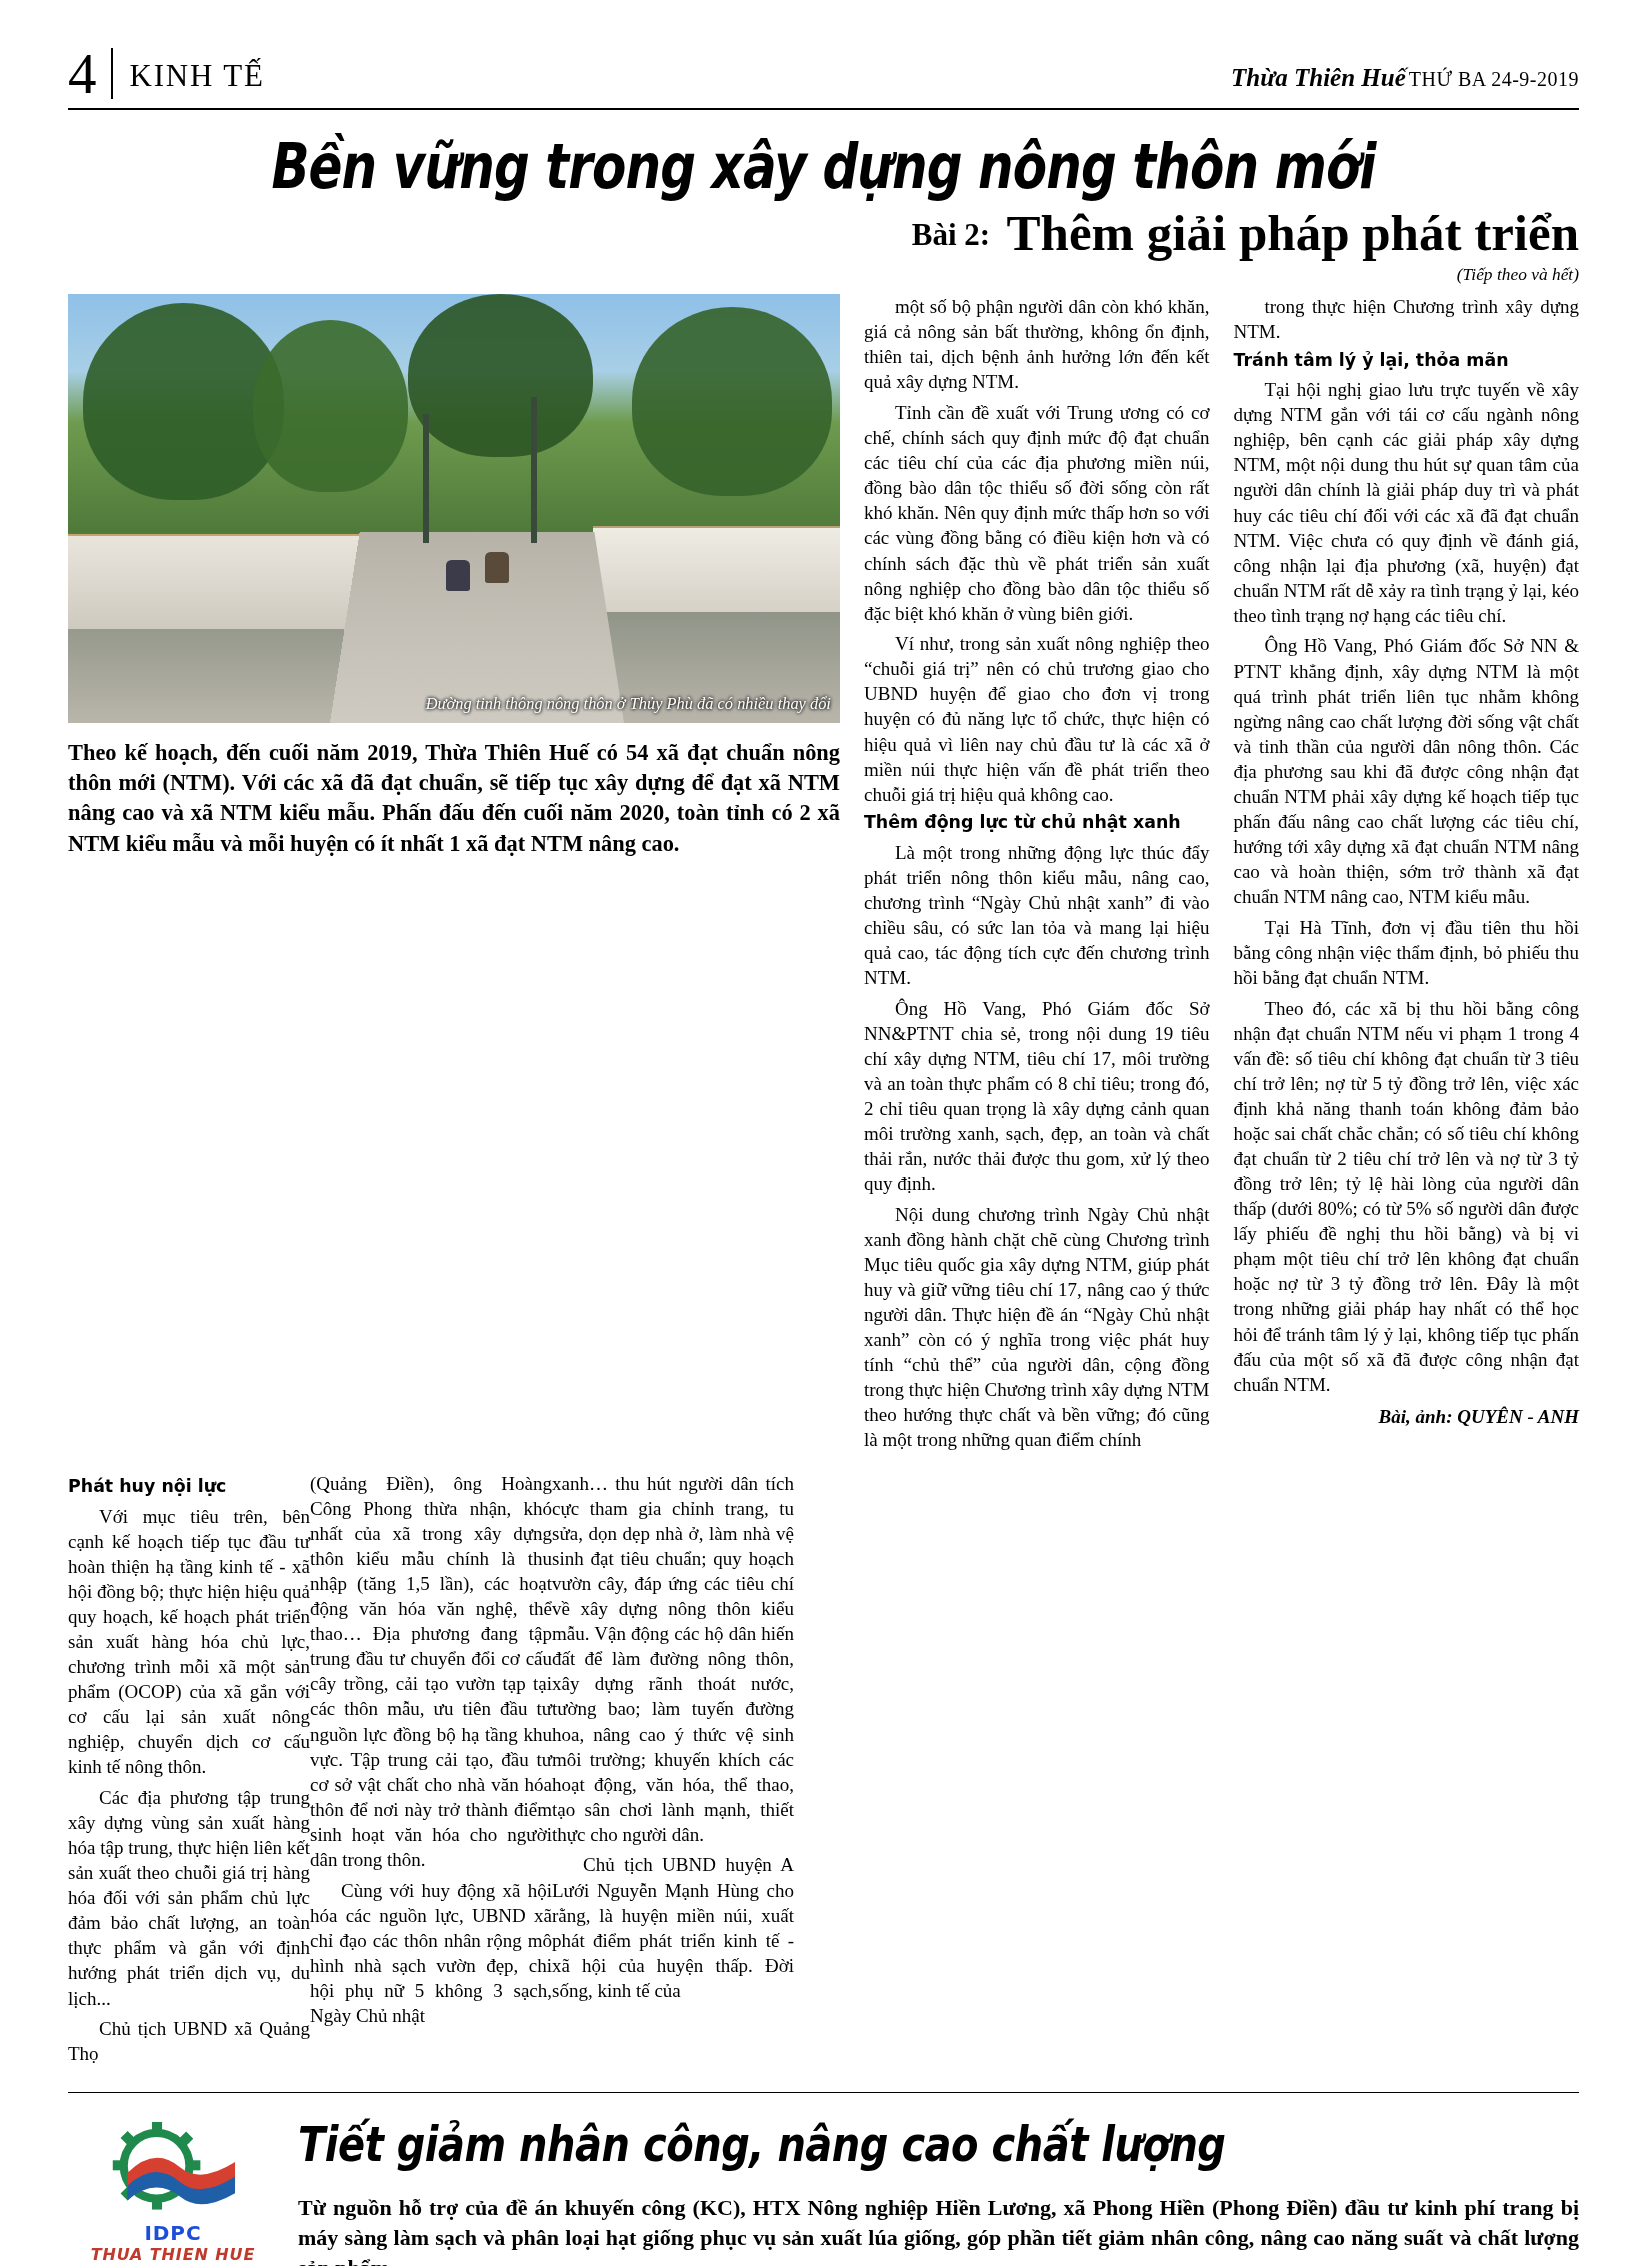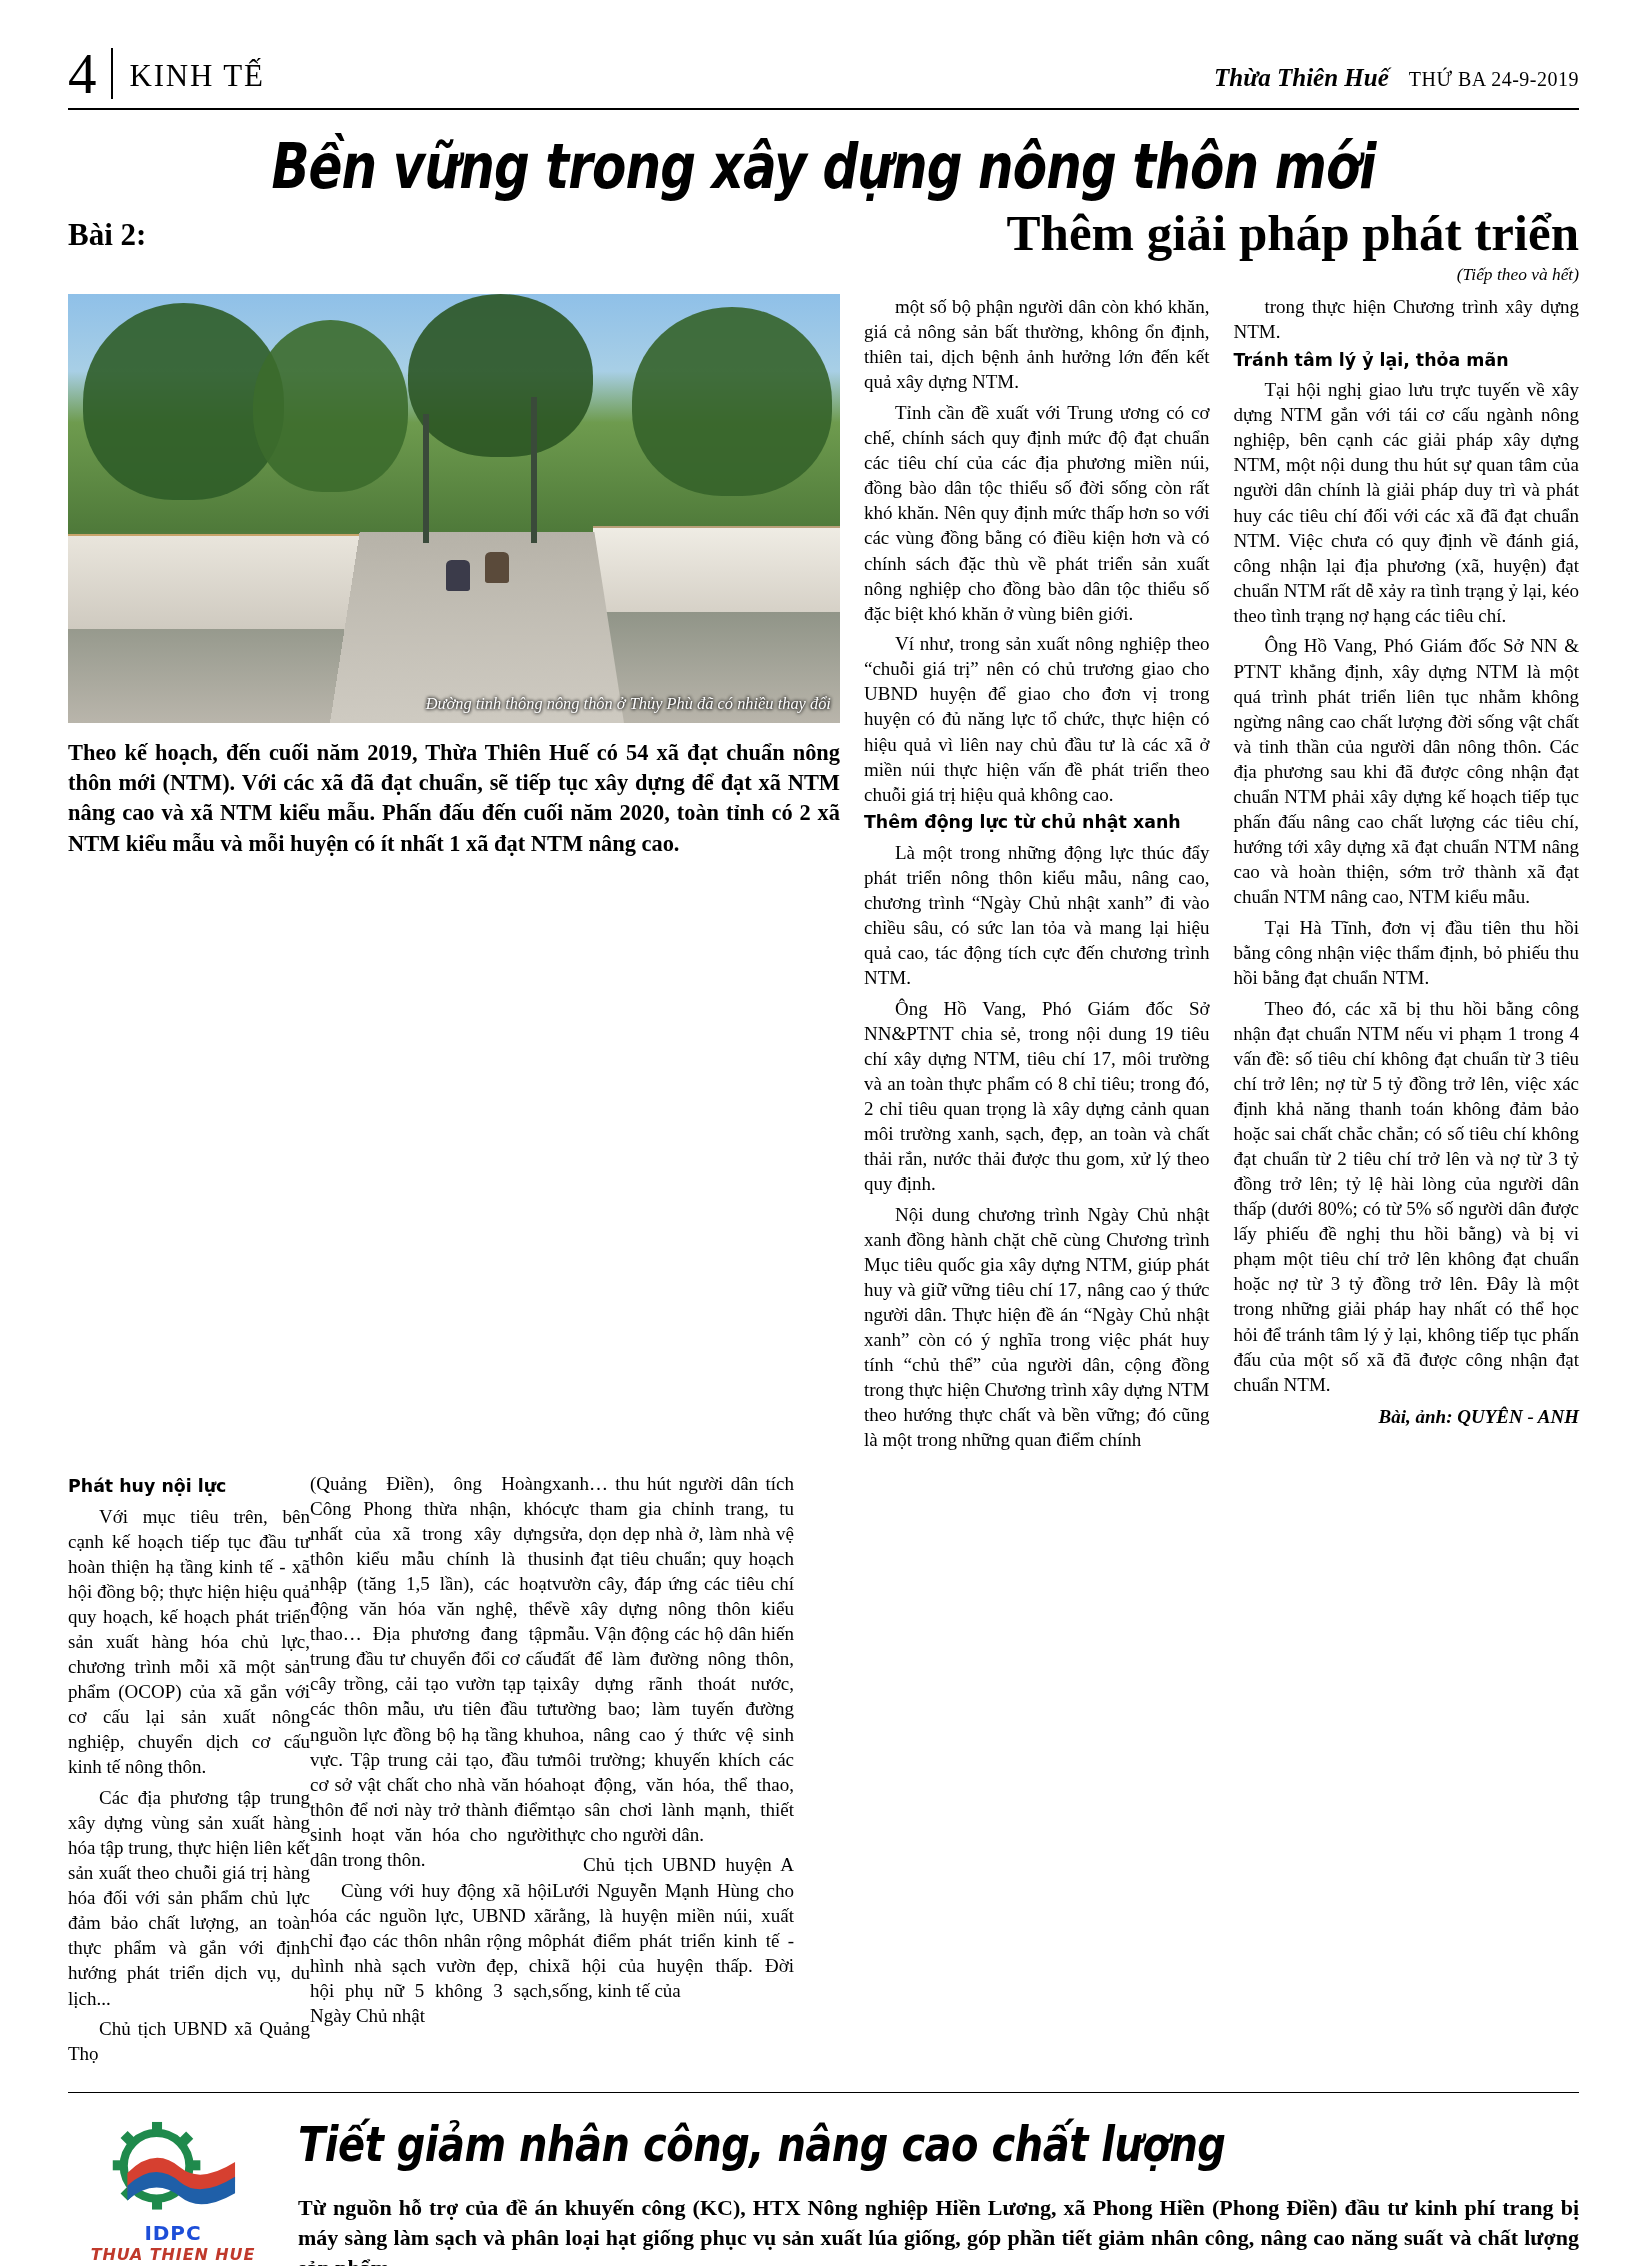--- a/index.html
+++ b/index.html
@@ -35,21 +35,21 @@
   .section-name {
     font-size: 31px;
     letter-spacing: 1.8px;
     font-weight: 400;
     padding-bottom: 5.5px;
   }
   .masthead-right {
     margin-left: auto;
     display: flex;
     align-items: baseline;
-    gap: 20px;
+    gap: 3px;
     padding-bottom: 7.3px;
   }
   .paper-name {
     font-size: 25px;
     font-weight: bold;
     font-style: italic;
     font-family: "Liberation Serif", serif;
   }
   .paper-date {
     font-size: 20px;
@@ -68,21 +68,21 @@
     letter-spacing: -0.9px;
     text-align: center;
     line-height: 1.05;
     transform: scaleY(1.25);
     transform-origin: center top;
     margin-bottom: 20px;
   }
   .bai2-row {
     display: flex;
     align-items: flex-end;
-    justify-content: space-between;
+    justify-content: flex-end;
     gap: 16.4px;
     margin-top: 18px;
   }
   .bai2-label {
     font-size: 31px;
     font-weight: bold;
     font-family: "Liberation Serif", serif;
     padding-bottom: 7.3px;
   }
   .headline-sub {

